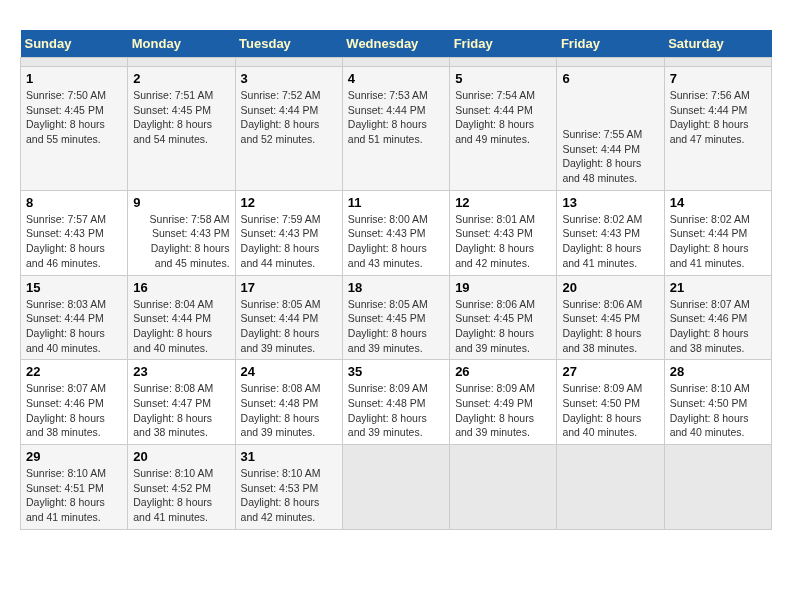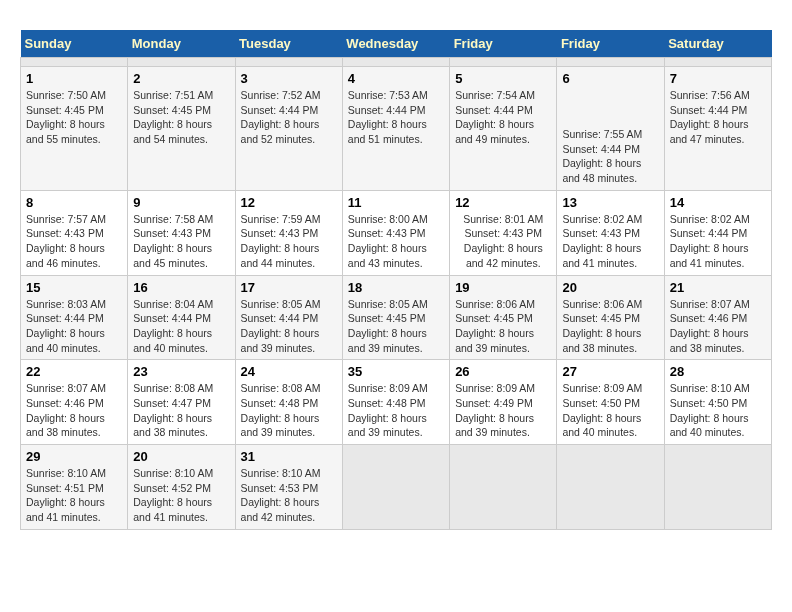--- a/index.html
+++ b/index.html
@@ -168,42 +168,42 @@
       <tr>
         <td>
           <span class="day-num">8</span>
           <div class="day-info" style="white-space: pre-line;">Sunrise: 7:57 AM
 Sunset: 4:43 PM
 Daylight: 8 hours
 and 46 minutes.</div>
         </td>
         <td>
           <span class="day-num">9</span>
-          <div class="day-info" style="white-space: pre-line;">Sunrise: 7:58 AM
+          <div class="day-info" style="white-space: pre-line; text-align: right;">Sunrise: 7:58 AM
 Sunset: 4:43 PM
 Daylight: 8 hours
 and 45 minutes.</div>
         </td>
         <td>
           <span class="day-num">12</span>
           <div class="day-info" style="white-space: pre-line;">Sunrise: 7:59 AM
 Sunset: 4:43 PM
 Daylight: 8 hours
 and 44 minutes.</div>
         </td>
         <td>
           <span class="day-num">11</span>
           <div class="day-info" style="white-space: pre-line;">Sunrise: 8:00 AM
 Sunset: 4:43 PM
 Daylight: 8 hours
 and 43 minutes.</div>
         </td>
         <td>
           <span class="day-num">12</span>
-          <div class="day-info" style="white-space: pre-line; text-align: center;">Sunrise: 8:01 AM
+          <div class="day-info" style="white-space: pre-line;">Sunrise: 8:01 AM
 Sunset: 4:43 PM
 Daylight: 8 hours
 and 42 minutes.</div>
         </td>
         <td>
           <span class="day-num">13</span>
           <div class="day-info" style="white-space: pre-line;">Sunrise: 8:02 AM
 Sunset: 4:43 PM
 Daylight: 8 hours
 and 41 minutes.</div>

